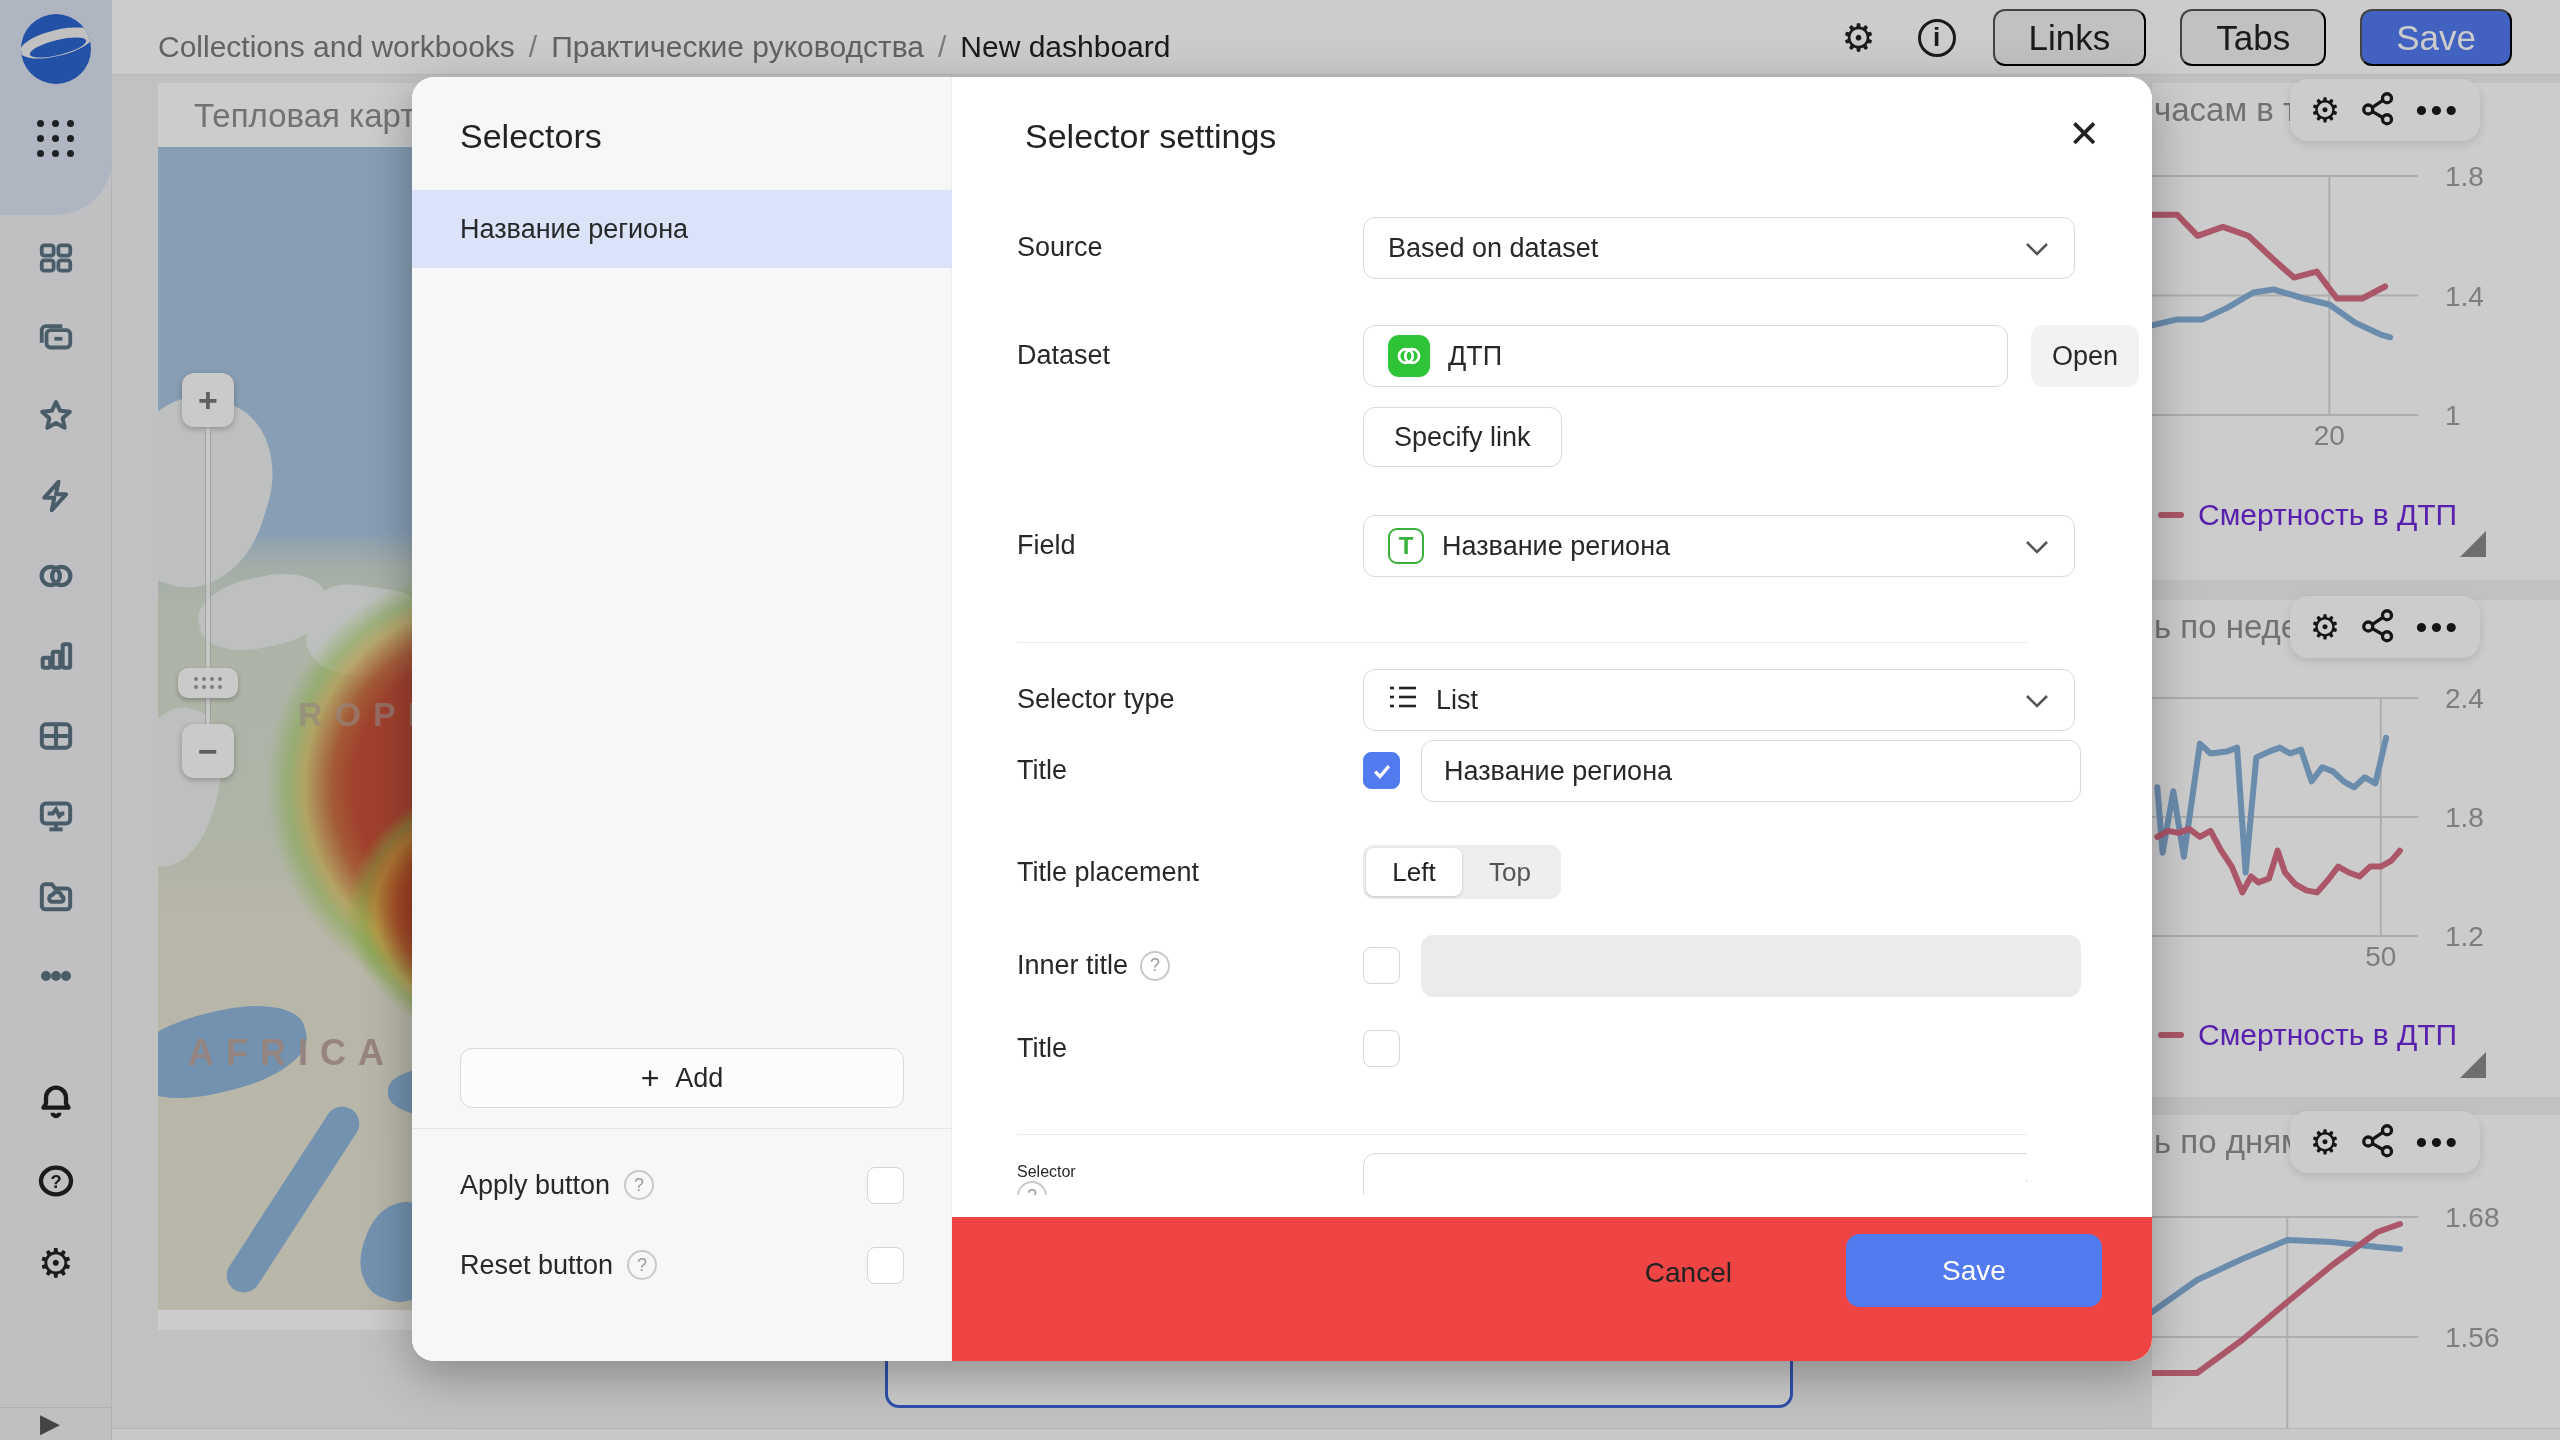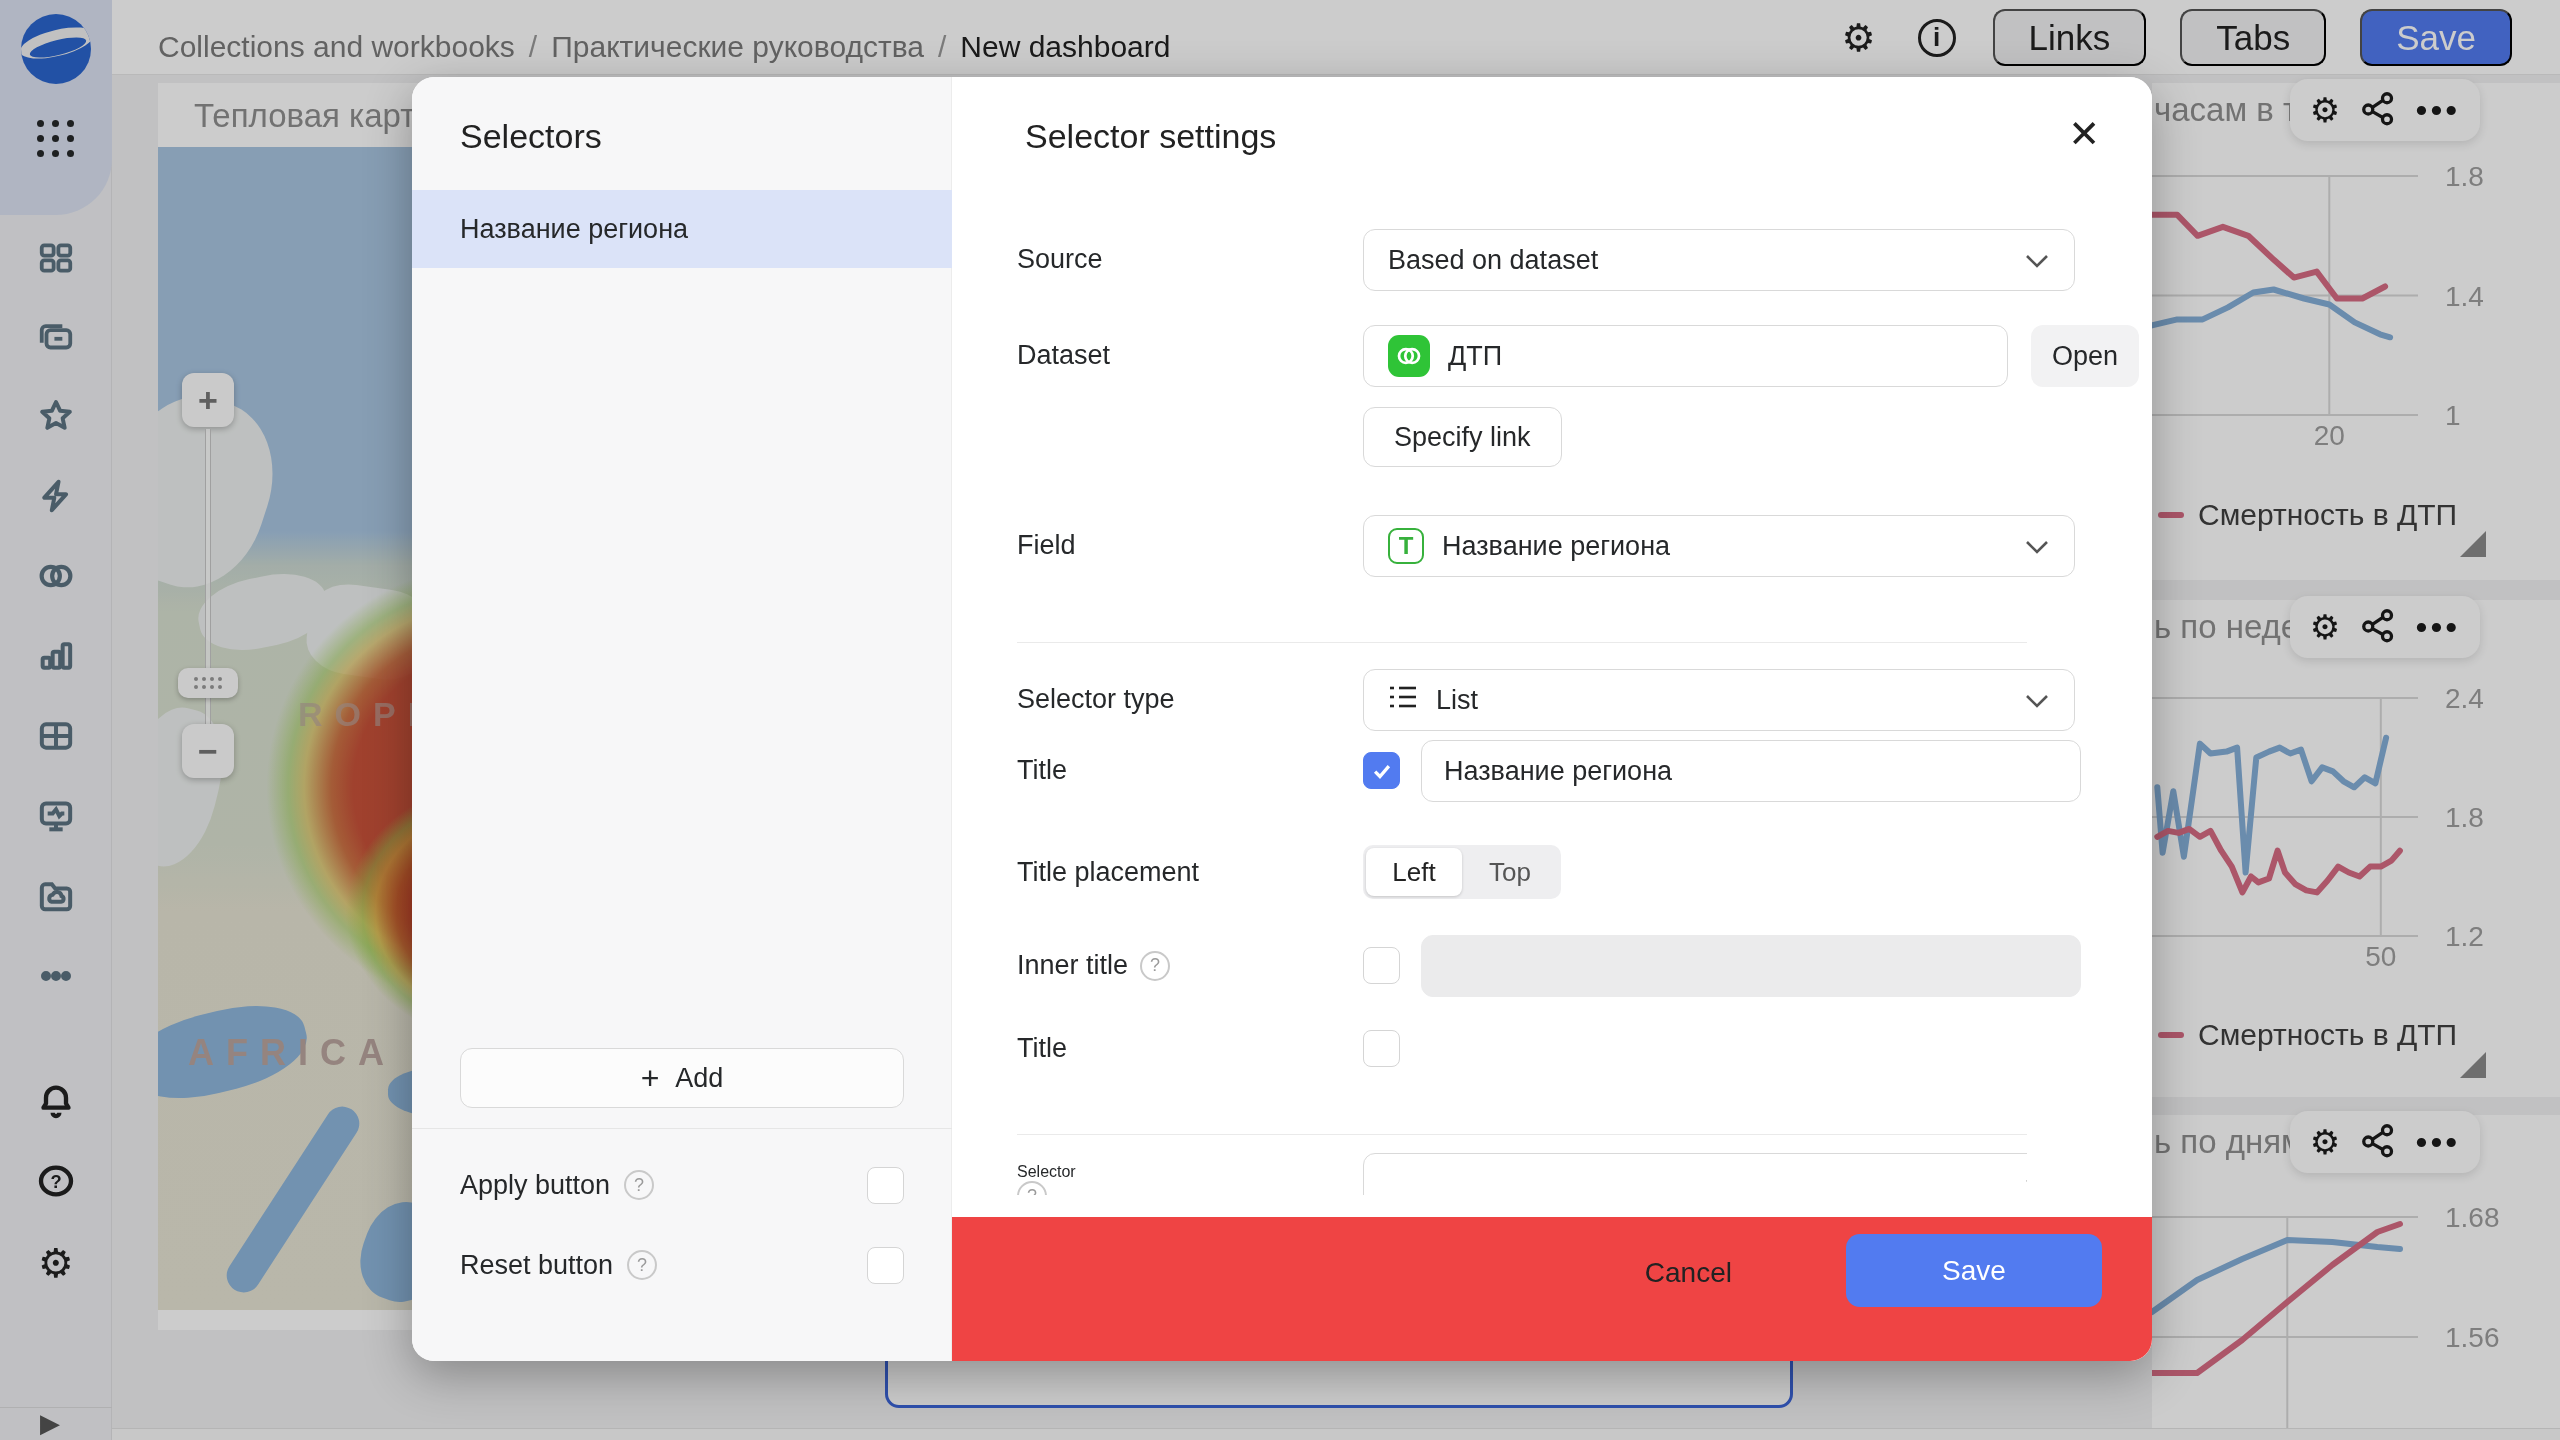--- a/index.html
+++ b/index.html
@@ -57,21 +57,21 @@
   .chart-card { left:2040px; width:408px; }
   .cc0 { top:8px;   height:497px; }
   .cc1 { top:525px; height:497px; }
   .cc2 { top:1040px; height:325px; }
   .chart-title { position:absolute; left:2px; top:8px; font-size:33px; color:#8f8f8f; white-space:nowrap; }
   .chart-toolbar { position:absolute; left:138px; top:-4px; width:190px; height:62px; background:#fff; border-radius:18px;
                    box-shadow:0 3px 10px rgba(0,0,0,.12); display:flex; align-items:center; justify-content:space-evenly; z-index:1; }
   .chart-toolbar .tbi { font-size:34px; color:#1b1b1b; cursor:pointer; line-height:1; }
   .chart-svg { position:absolute; left:0; top:0; }
   .tick { fill:#9e9e9e; font-size:28px; font-family:"Liberation Sans",sans-serif; }
-  .legend { position:absolute; left:6px; display:flex; align-items:center; gap:14px; font-size:30px; color:#404040; white-space:nowrap; }
+  .legend { position:absolute; left:6px; display:flex; align-items:center; gap:14px; font-size:30px; color:#6d28d9; white-space:nowrap; }
   .legend .dash { width:26px; height:6px; border-radius:3px; background:#d76c84; }
   .resize-tri { position:absolute; width:0; height:0; border-left:26px solid transparent; border-bottom:26px solid #8a8a8a; }
 
   
   .sel-widget { position:absolute; left:773px; top:1205px; width:908px; height:128px; background:#fff;
                 border:3px solid #3b64d9; border-radius:14px; }
 
   .h-scroll { position:absolute; left:112px; bottom:0; right:0; height:12px; background:#fafafa; border-top:1px solid #e3e3e3; z-index:3; }
 
   
@@ -407,21 +407,21 @@
         <span class="q-circ">?</span>
         <span class="spacer"></span>
         <span class="checkbox"></span>
       </div>
     </div>
 
     <div class="set-panel">
       <h2>Selector settings</h2>
       <span class="close-x">✕</span>
 
-      <div class="frow" style="top:152px;height:62px">
+      <div class="frow" style="top:140px;height:62px">
         <span class="flabel" style="top:15px">Source</span>
         <div class="ctrl">
           <span>Based on dataset</span>
           <span class="chev"><svg width="26" height="16" viewBox="0 0 26 16" fill="none" stroke="#555" stroke-width="2.6">
                 <path d="M3 3 L13 13 L23 3"></path>
               </svg></span>
         </div>
       </div>
 
       <div class="frow" style="top:248px;height:62px">

